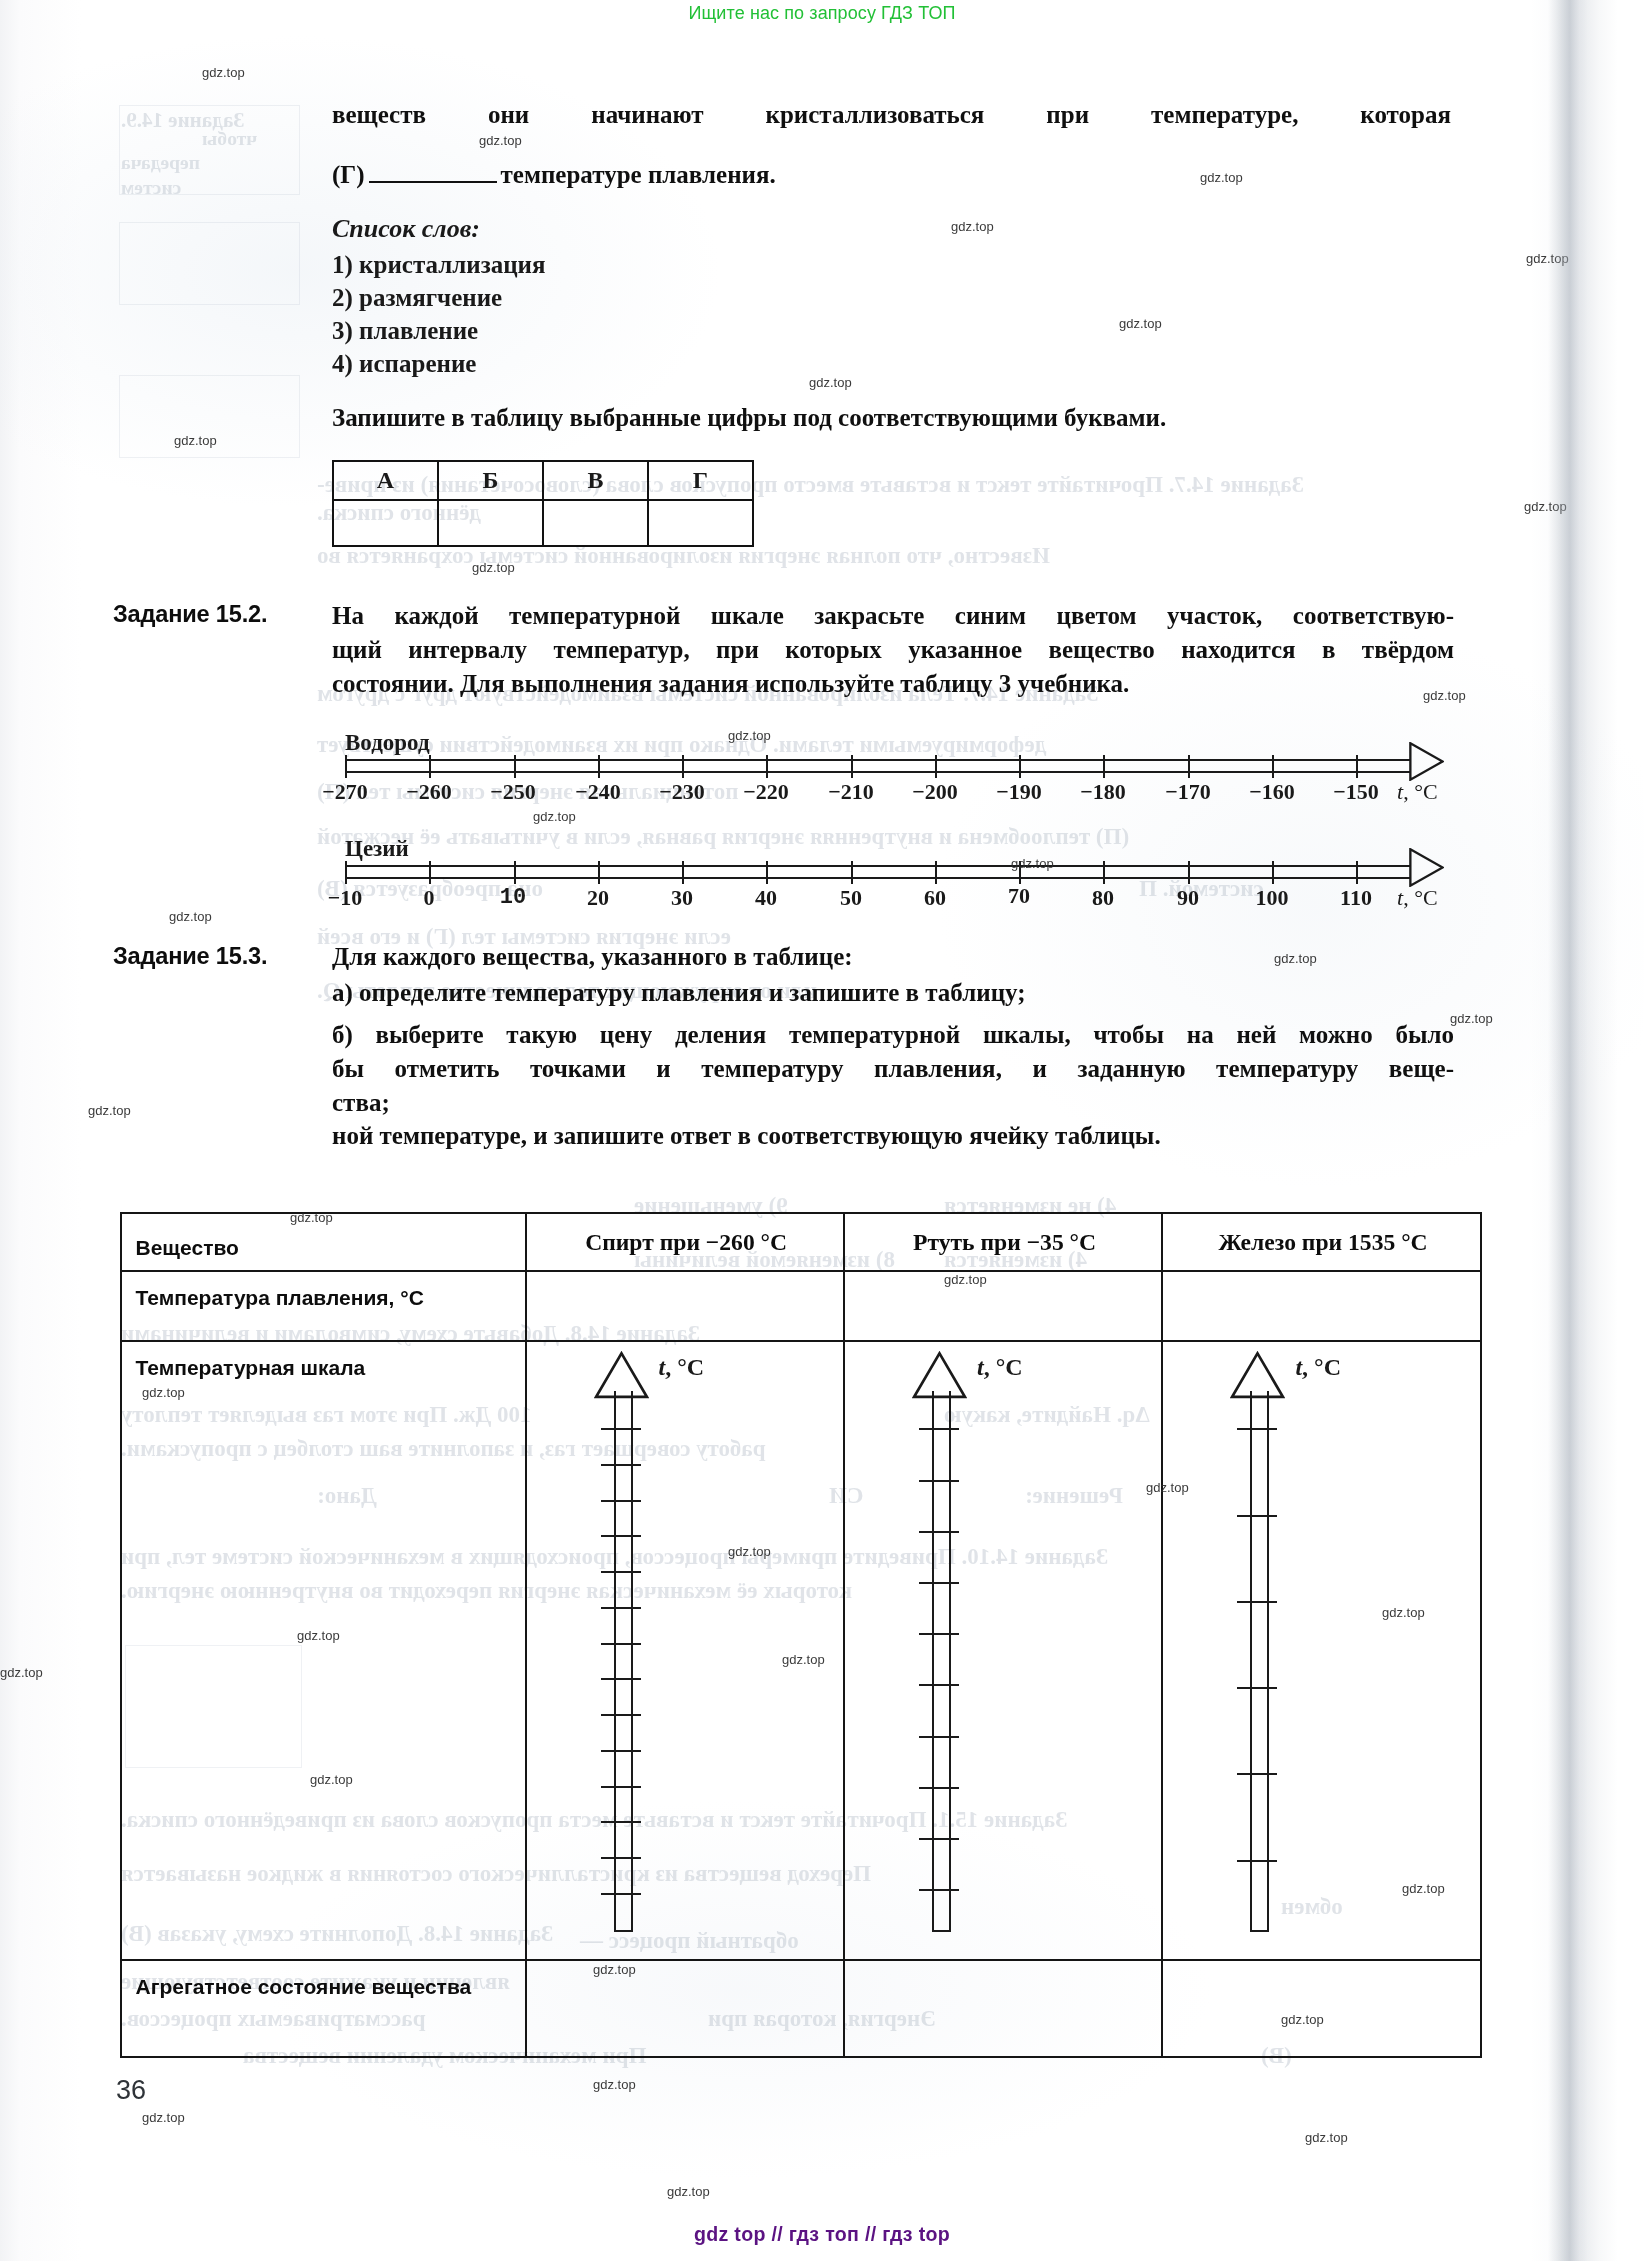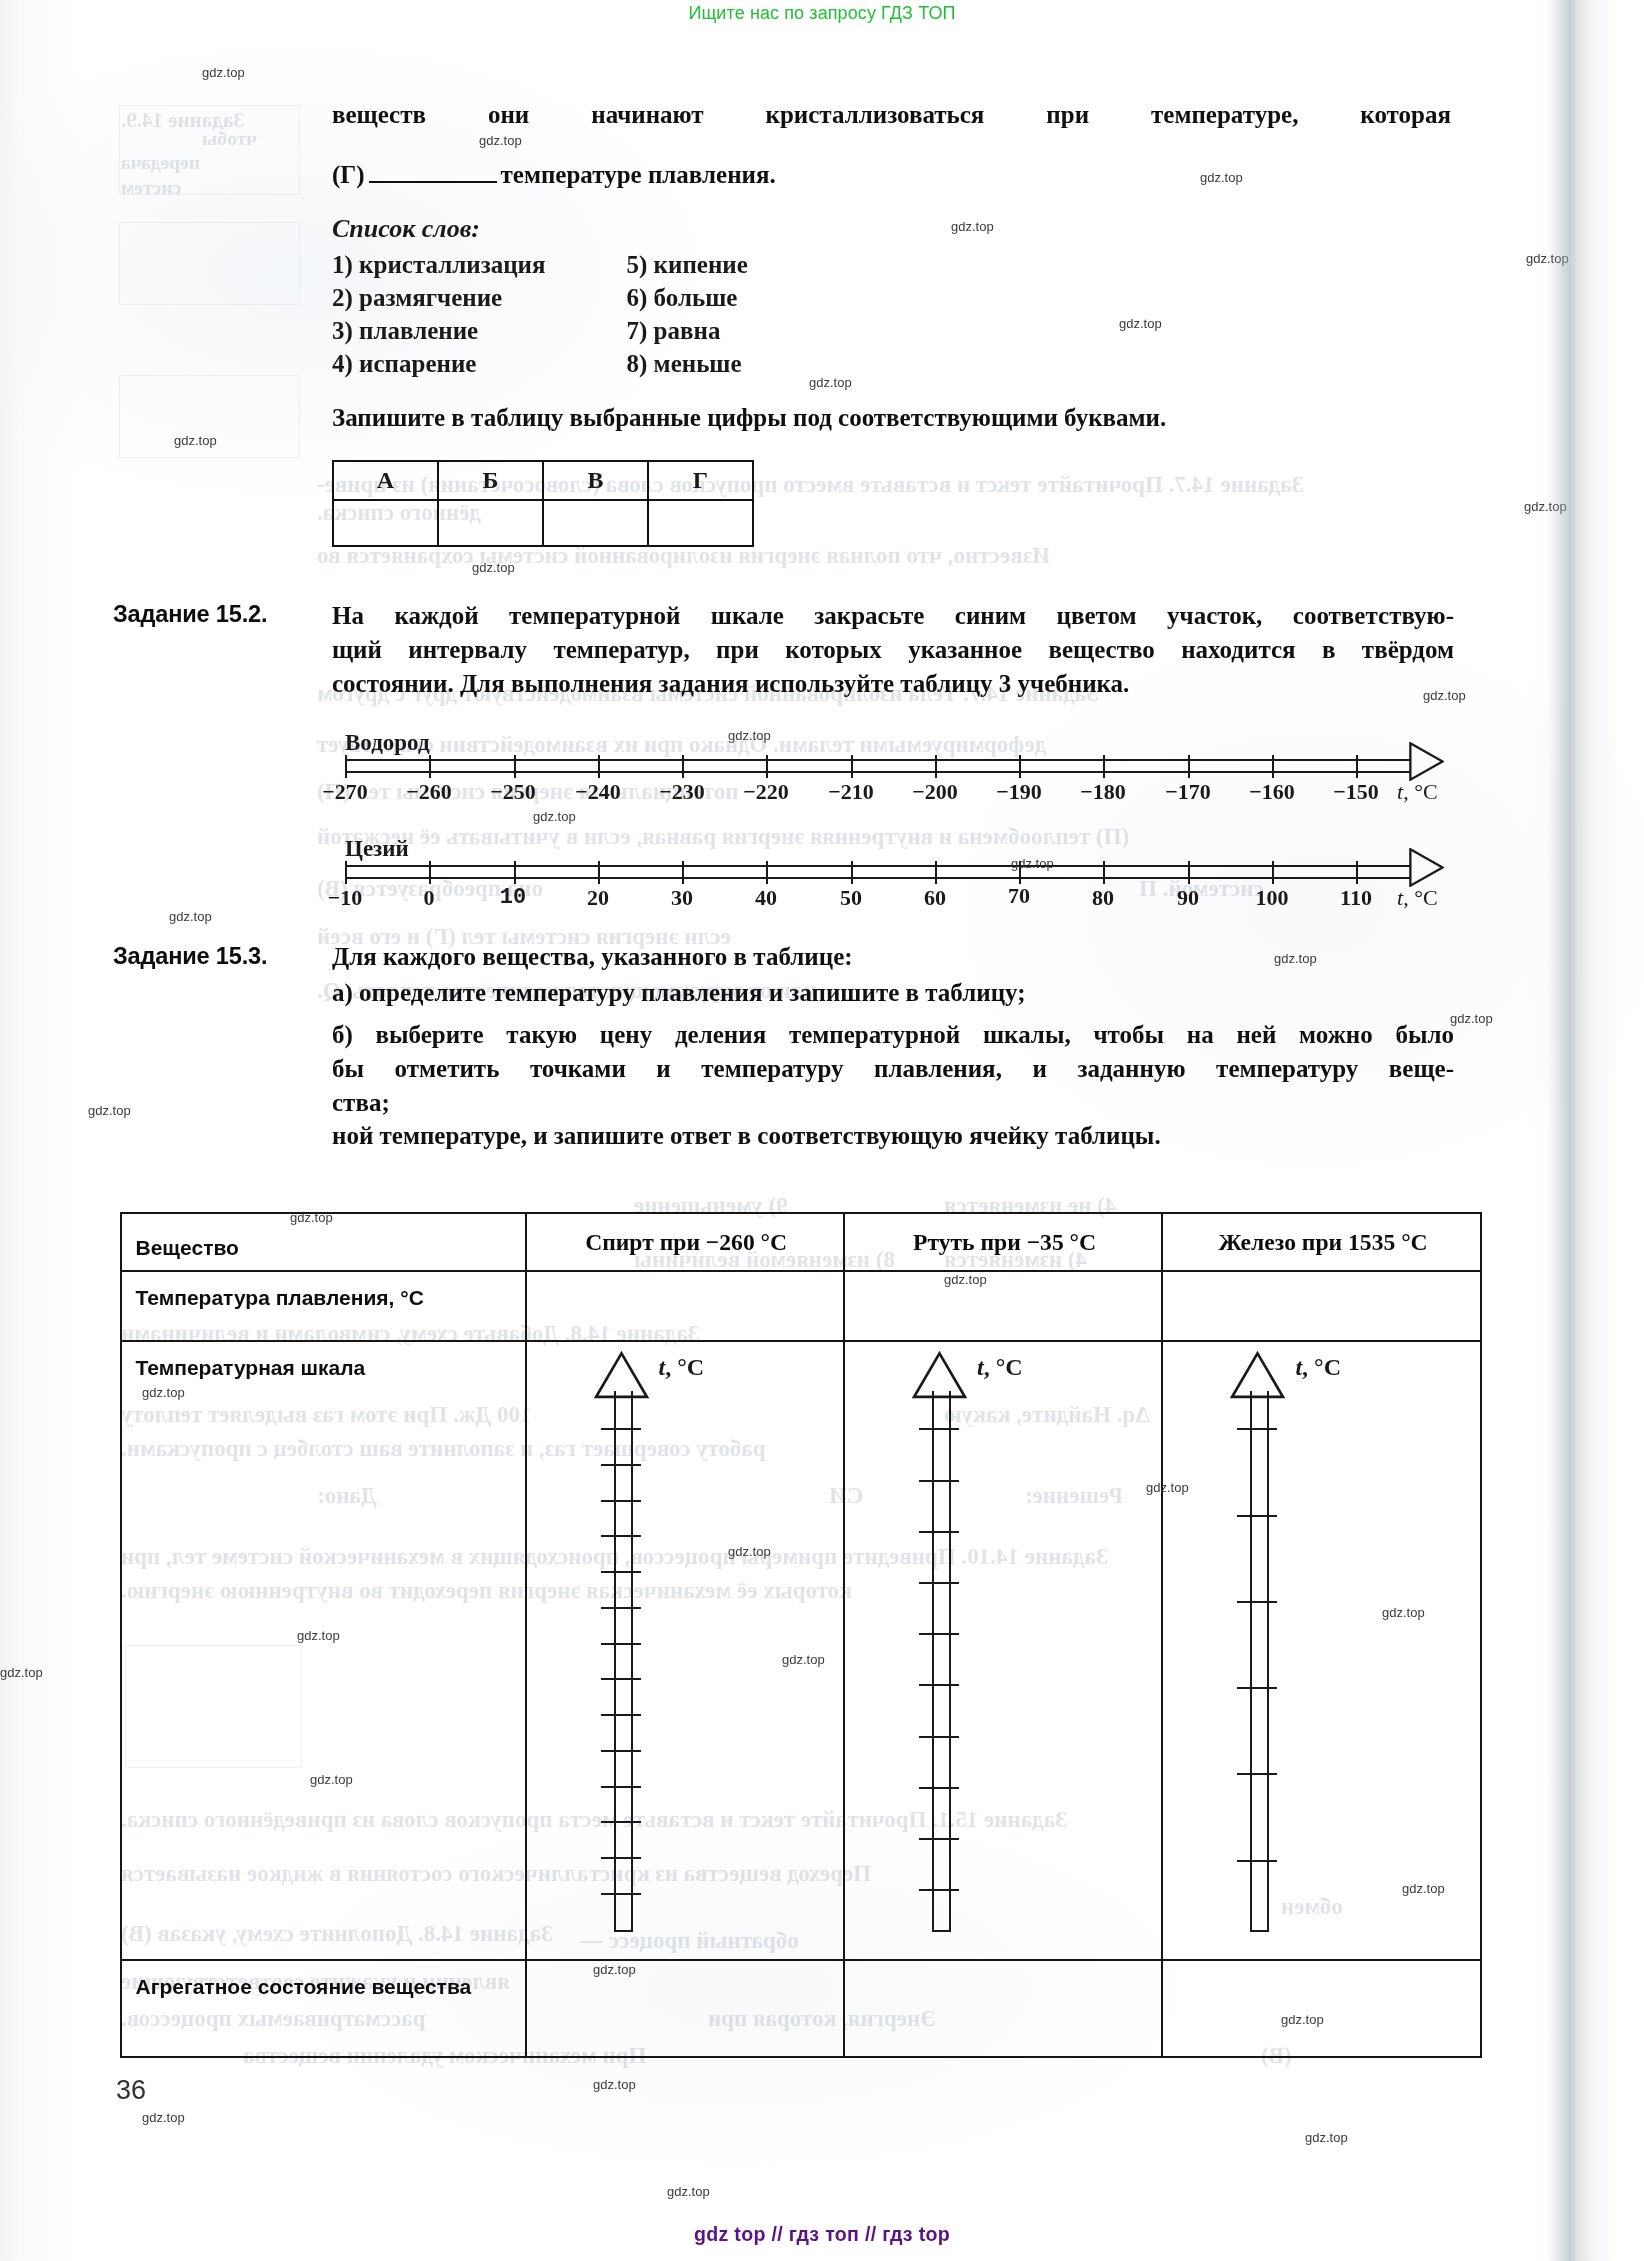--- a/index.html
+++ b/index.html
@@ -306,26 +306,20 @@
     <div class="italic-head">Список слов:</div>
   </div>
 
   <div class="blk wordlist" style="left:332px;top:248px;">
     <div class="wordcol">
       <div>1) кристаллизация</div>
       <div>2) размягчение</div>
       <div>3) плавление</div>
       <div>4) испарение</div>
     </div>
-    <div class="wordcol">
-      <div>5) кипение</div>
-      <div>6) больше</div>
-      <div>7) равна</div>
-      <div>8) меньше</div>
-    </div>
   </div>
 
   <div class="blk" style="left:332px;top:401px;width:1119px;">
     <div class="body-txt">Запишите в таблицу выбранные цифры под соответствующими буквами.</div>
   </div>
 
   <div class="blk" style="left:332px;top:460px;">
     <table class="abvg">
       <tbody>
           <tr>

